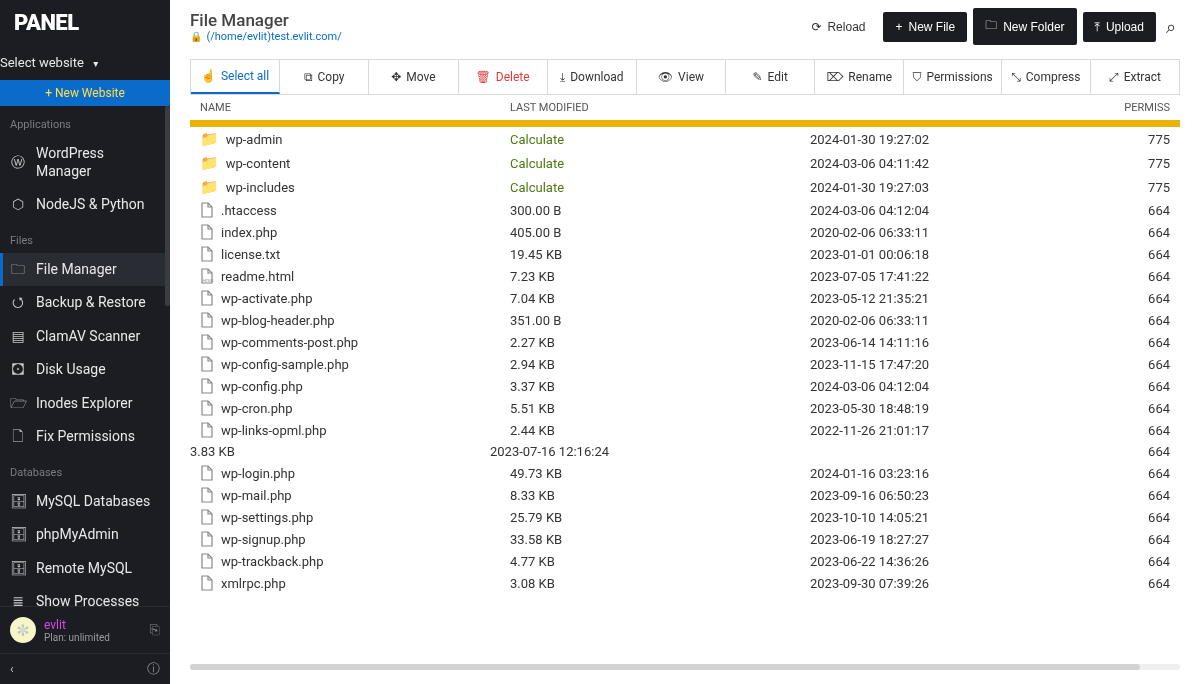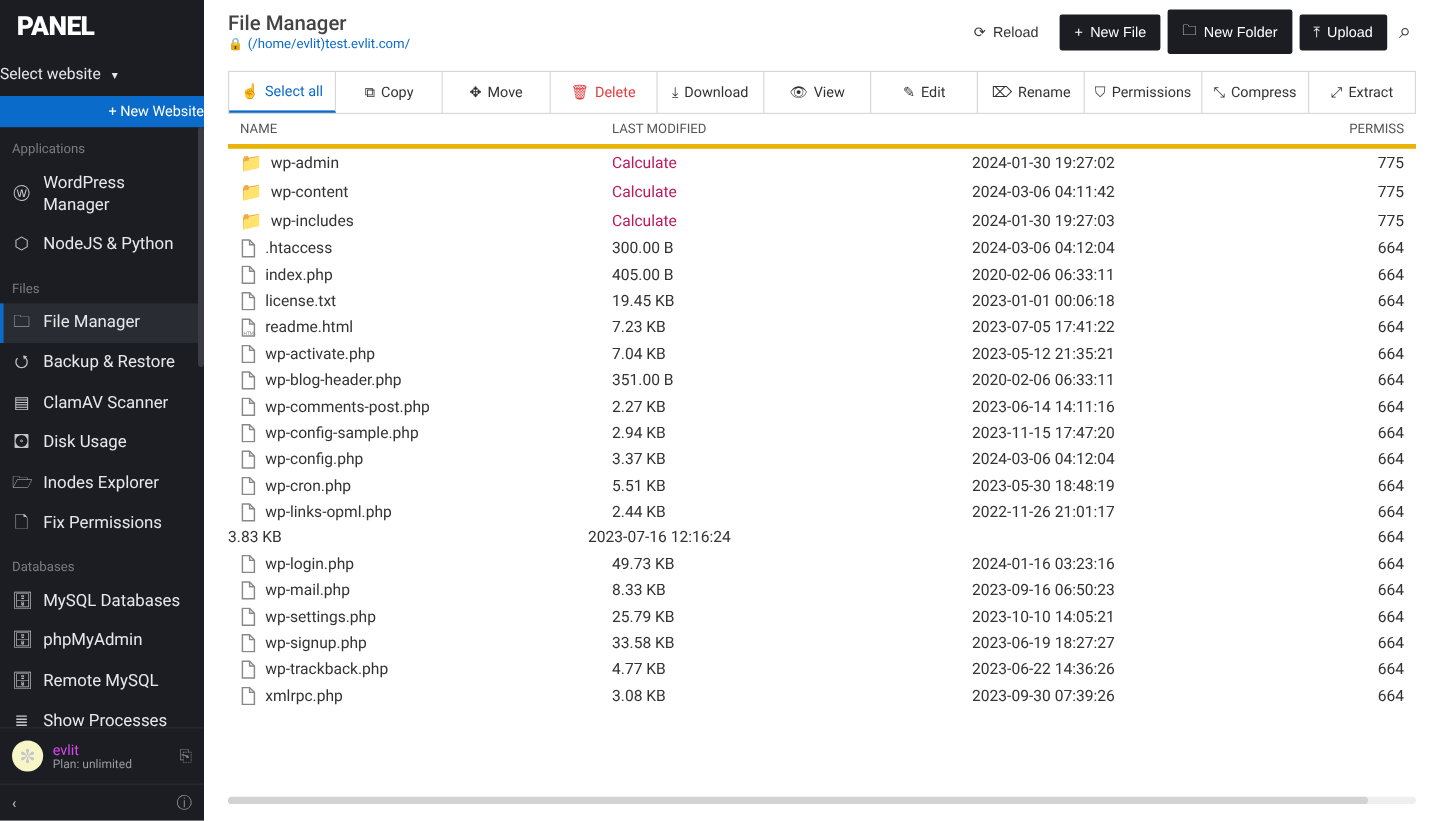--- a/index.html
+++ b/index.html
@@ -4,21 +4,21 @@
 <style>
 * { margin: 0; padding: 0; box-sizing: border-box; }
 body { font-family: -apple-system, BlinkMacSystemFont, "Segoe UI", Roboto, sans-serif; font-size: 13px; color: #333; background: #fff; overflow: hidden; }
 .app { display: flex; width: 1200px; height: 684px; }
 
 
 .sidebar { width: 170px; background: #1b1d23; color: #c5c5c7; display: flex; flex-direction: column; flex-shrink: 0; }
 .logo { font-size: 22px; font-weight: 900; color: #fff; padding: 10px 14px; letter-spacing: -0.5px; }
 .select-site { font-size: 13px; padding: 10px 0; cursor: pointer; color: #e8e8ea; }
 .select-site .chev { margin-left: 6px; font-size: 10px; }
-.new-website { background: #0b6bcb; color: #ffffff; font-size: 12px; padding: 6px 0; text-align: right; cursor: pointer; }
+.new-website { background: #0b6bcb; color: #fde047; font-size: 12px; padding: 6px 0; text-align: center; cursor: pointer; }
 .section-h { font-size: 11px; color: #7b7c82; padding: 12px 10px 6px 10px; }
 .nav-item { display: flex; align-items: center; gap: 10px; padding: 8px 10px; font-size: 14px; color: #e8e8ea; cursor: pointer; line-height: 1.25; }
 .nav-item.active { background: #2a2c33; border-left: 3px solid #0b6bcb; padding-left: 7px; }
 .nav-item .ic { width: 16px; text-align: center; font-size: 14px; color: #c5c5c7; flex-shrink: 0; }
 .sidebar-scroll { flex: 1; overflow-y: auto; position: relative; }
 .sb-track { position: absolute; right: 0; top: 0; width: 5px; height: 100%; }
 .sb-thumb { position: absolute; right: 0; top: 0; width: 5px; height: 200px; background: #3a3c42; border-radius: 3px; }
 .user-bar { display: flex; align-items: center; gap: 8px; padding: 10px 10px; border-top: 1px solid #2a2c33; }
 .avatar { width: 26px; height: 26px; border-radius: 50%; background: #f6f6c8; display: flex; align-items: center; justify-content: center; font-size: 16px; }
 .user-meta .un { color: #d946ef; font-size: 12px; }
@@ -43,31 +43,31 @@
 
 .toolbar { display: flex; border: 1px solid #d9d9d9; margin: 8px 20px 0 20px; }
 .tool { flex: 1; padding: 9px 8px; font-size: 12px; border-right: 1px solid #d9d9d9; text-align: center; cursor: pointer; display: flex; align-items: center; justify-content: center; gap: 5px; }
 .tool:last-child { border-right: none; }
 .tool.sel { color: #0b6bcb; border-bottom: 2px solid #0b6bcb; }
 .tool.del { color: #e23c3c; }
 .tool .ti { font-size: 12px; }
 
 
 .table-wrap { margin: 0 20px; flex: 1; overflow: auto; }
-.thead { display: flex; padding: 6px 0; font-size: 11px; color: #555; border-bottom: 4px solid #eab308; }
+.thead { display: flex; padding: 6px 0; font-size: 11px; color: #555; border-bottom: 7px solid #eab308; }
 .c-name { flex: 0 0 320px; padding-left: 10px; }
 .c-size { flex: 0 0 300px; text-align: left; }
 .c-mod { flex: 0 0 290px; text-align: left; }
 .c-perm { flex: 1; text-align: right; padding-right: 10px; }
 .row { display: flex; align-items: center; padding: 3px 0; font-size: 13px; }
 .row .c-name { display: flex; align-items: center; gap: 7px; }
 .folder-ic { color: #f5a623; font-size: 15px; }
 .file-ic { color: #888; font-size: 14px; }
 .file-ic svg { display: block; }
-.calc { color: #be185d; cursor: pointer; }
+.calc { color: #4d7c0f; cursor: pointer; }
 .hscroll { height: 6px; background: #efefef; margin: 8px 20px 14px 20px; border-radius: 3px; position: relative; }
 .hscroll-thumb { position: absolute; left: 0; top: 0; height: 6px; width: 96%; background: #d3d3d3; border-radius: 3px; }
 </style>
 </head>
 <body>
 
 <div class="app">
 
   <div class="sidebar">
     <div class="logo">PANEL</div>

